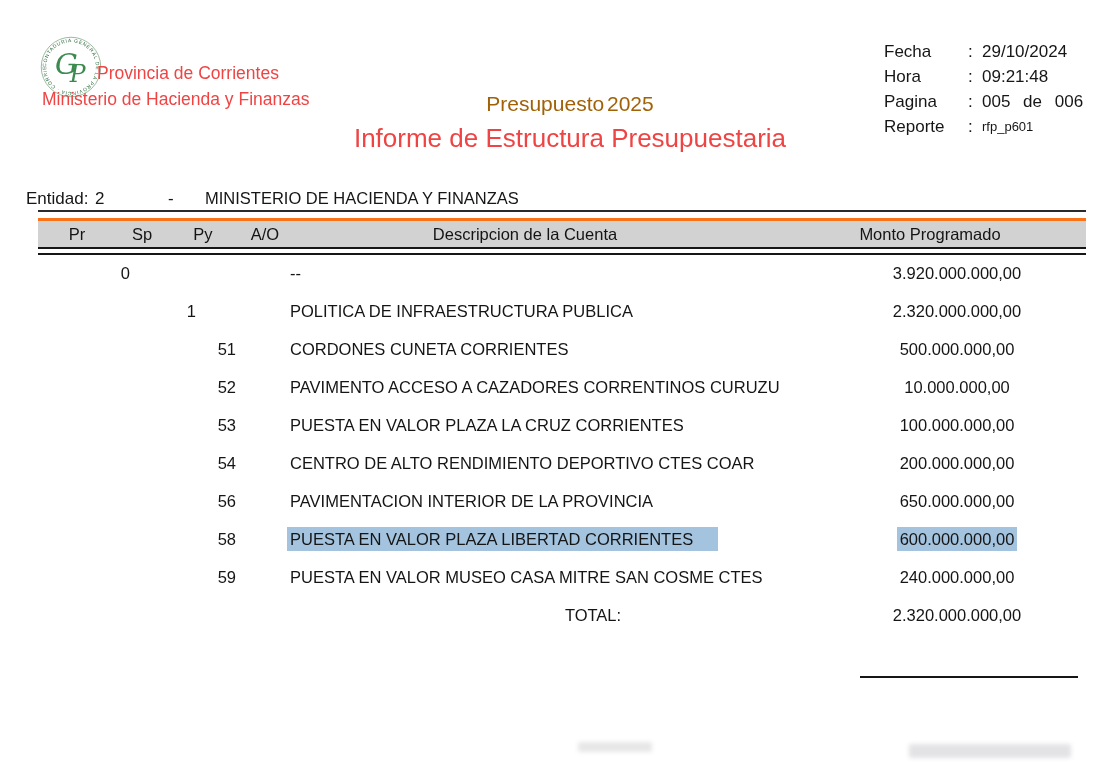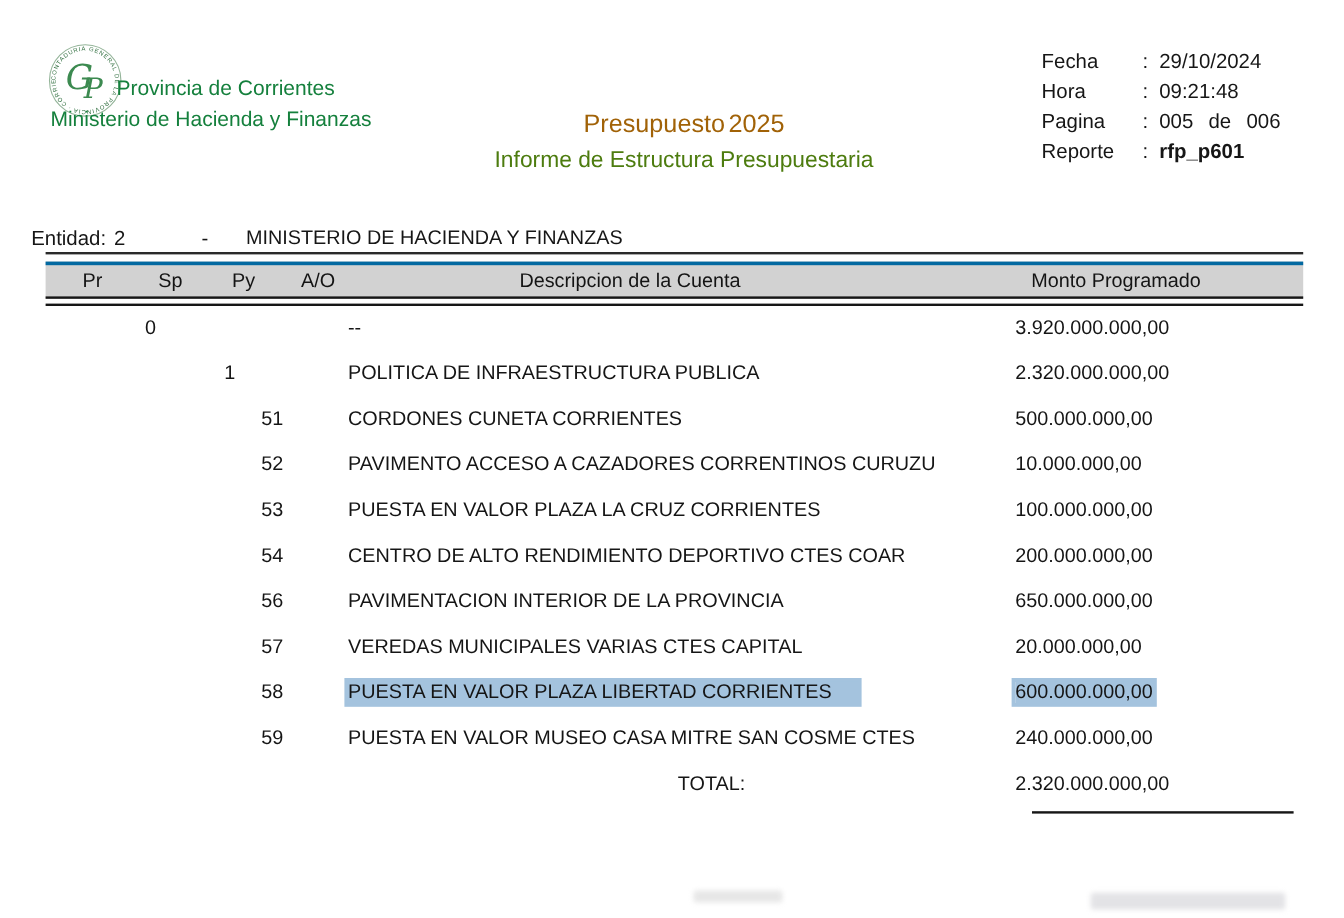--- a/index.html
+++ b/index.html
@@ -1,56 +1,56 @@
 <!DOCTYPE html>
 <html><head>
 <meta charset="utf-8">
 <style>
   html,body{margin:0;padding:0;background:#ffffff;}
   .page{position:relative;width:1120px;height:765px;background:#ffffff;overflow:hidden;
         font-family:"Liberation Sans","DejaVu Sans",sans-serif;color:#161616;}
 
   
-  .org-line{position:absolute;font-size:17.5px;color:#15803d;white-space:nowrap;}
+  .org-line{position:absolute;font-size:17.5px;color:#ef4444;white-space:nowrap;}
   .logo{position:absolute;left:40px;top:36px;width:62px;height:62px;}
 
   
   .title-block{position:absolute;left:300px;top:92px;width:540px;text-align:center;}
   .title-l1{font-size:21px;word-spacing:-3px;color:#a16207;}
-  .title-l2{font-size:19px;margin-top:7px;color:#4d7c0f;}
+  .title-l2{font-size:26px;margin-top:7px;color:#ef4444;}
 
   
   .meta{position:absolute;left:868px;top:39px;}
   .meta-row{display:grid;grid-template-columns:84px 14px auto;height:25px;align-items:center;
-            font-size:17px;white-space:nowrap;}
+            font-size:17px;white-space:nowrap;margin-left:16px;}
   .meta-val.wide{word-spacing:8px;}
 
   
   .ent{position:absolute;top:189px;font-size:17px;white-space:nowrap;}
 
   
   .rule-top{position:absolute;left:38px;top:210px;width:1048px;height:2px;background:#2a2a2a;}
   .thbar{position:absolute;left:38px;top:218px;width:1048px;height:26px;background:#d2d2d2;
-         border-top:3px solid #0369a1;border-bottom:2px solid #161616;}
+         border-top:3px solid #f97316;border-bottom:2px solid #161616;}
   .th{position:absolute;top:0;height:26px;line-height:26px;text-align:center;font-size:16.5px;color:#141414;white-space:nowrap;}
   .th-pr{left:19px;width:40px;}
   .th-sp{left:84px;width:40px;}
   .th-py{left:145px;width:40px;}
   .th-ao{left:205px;width:44px;}
   .th-desc{left:337px;width:300px;}
   .th-monto{left:792px;width:200px;}
   .thbar-under{position:absolute;left:38px;top:253px;width:1048px;height:2px;background:#161616;}
 
   
   .rows{position:absolute;left:40px;top:254px;width:1046px;}
   .row{display:grid;grid-template-columns:50px 40px 66px 40px 1fr 240px;height:38px;
        align-items:center;font-size:16.5px;color:#151515;}
   .c-pr,.c-sp,.c-py,.c-ao{text-align:right;}
   .c-desc{text-align:left;padding-left:54px;white-space:nowrap;}
-  .c-amt{text-align:left;padding-right:18px;white-space:nowrap;}
+  .c-amt{text-align:center;padding-right:18px;white-space:nowrap;}
   .hl{background:#a4c3de;box-shadow:0 0 0 3px #a4c3de;}
   .hl-desc{padding-right:22px;}
   .total-row .c-desc{text-align:center;padding-left:104px;}
   .total-line{position:absolute;left:860px;top:676px;width:218px;height:2px;background:#161616;}
 
   
   .ghost{position:absolute;background:#e7e7e7;filter:blur(2px);border-radius:2px;}
   .ghost-left{left:578px;top:742px;width:74px;height:10px;}
   .ghost-right{left:909px;top:744px;width:162px;height:14px;background:#e3e3e6;}
 </style>
@@ -91,21 +91,21 @@
       <span class="meta-val">09:21:48</span>
     </div>
     <div class="meta-row">
       <span>Pagina</span>
       <span>:</span>
       <span class="meta-val wide">005 de 006</span>
     </div>
     <div class="meta-row">
       <span>Reporte</span>
       <span>:</span>
-      <span class="meta-val" style="font-size:17px;font-weight:bold;">rfp_p601</span>
+      <span class="meta-val" style="font-size:13px;">rfp_p601</span>
     </div>
   </div>
 
   <span class="ent" style="left:26px;">Entidad:</span>
   <span class="ent" style="left:95px;">2</span>
   <span class="ent" style="left:168px;">-</span>
   <span class="ent" style="left:205px;font-size:16.5px;">MINISTERIO DE HACIENDA Y FINANZAS</span>
 
   <div class="rule-top"></div>
   <div class="thbar">
@@ -177,28 +177,20 @@
 
     <div class="row">
       <span class="c-pr"></span>
       <span class="c-sp"></span>
       <span class="c-py"></span>
       <span class="c-ao">56</span>
       <span class="c-desc">PAVIMENTACION INTERIOR DE LA PROVINCIA</span>
       <span class="c-amt">650.000.000,00</span>
     </div>
 
-    <div class="row">
-      <span class="c-pr"></span>
-      <span class="c-sp"></span>
-      <span class="c-py"></span>
-      <span class="c-ao">57</span>
-      <span class="c-desc">VEREDAS MUNICIPALES VARIAS CTES CAPITAL</span>
-      <span class="c-amt">20.000.000,00</span>
-    </div>
 
     <div class="row">
       <span class="c-pr"></span>
       <span class="c-sp"></span>
       <span class="c-py"></span>
       <span class="c-ao">58</span>
       <span class="c-desc"><span class="hl hl-desc">PUESTA EN VALOR PLAZA LIBERTAD CORRIENTES</span></span>
       <span class="c-amt"><span class="hl">600.000.000,00</span></span>
     </div>
 

